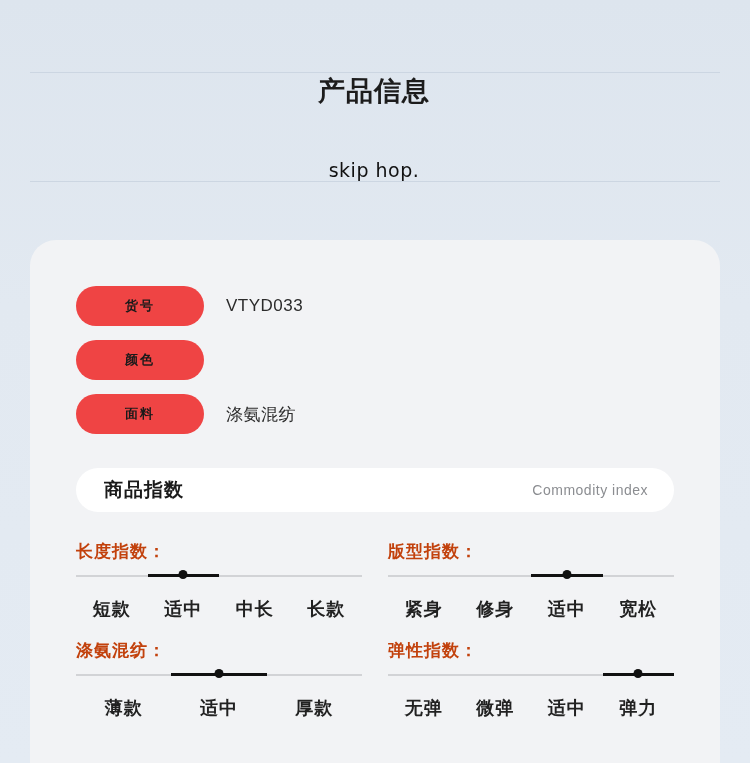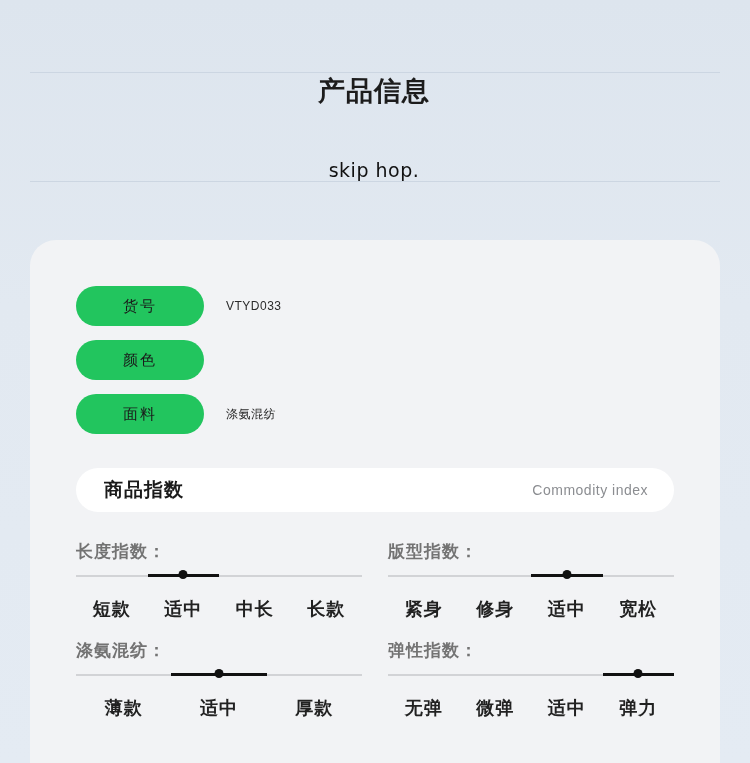--- a/index.html
+++ b/index.html
@@ -65,34 +65,34 @@
 
   
   .spec-row {
     display: flex;
     align-items: center;
     margin-bottom: 14px;
   }
   .pill {
     width: 128px;
     height: 40px;
-    background: #22c55e;
+    background: #ef4444;
     border-radius: 20px;
     display: flex;
     align-items: center;
     justify-content: center;
-    font-size: 15px;
-    font-weight: normal;
+    font-size: 13px;
+    font-weight: bold;
     color: #1a1a1a;
     letter-spacing: 2px;
     flex: none;
   }
   .spec-value {
     margin-left: 22px;
-    font-size: 12px;
+    font-size: 17px;
     color: #2b2b2b;
     letter-spacing: 0.5px;
   }
 
   
   .index-bar {
     margin-top: 34px;
     height: 44px;
     background: #ffffff;
     border-radius: 22px;
@@ -122,21 +122,21 @@
     display: grid;
     grid-template-columns: 1fr 1fr;
     column-gap: 26px;
     row-gap: 18px;
   }
   .index-group {
     position: relative;
   }
   .index-label {
     font-size: 17px;
-    color: #737373;
+    color: #c2410c;
     font-weight: bold;
     letter-spacing: 1px;
     margin-bottom: 12px;
   }
   .scale {
     display: flex;
     position: relative;
     font-weight: bold;
   }
   .scale-item {

